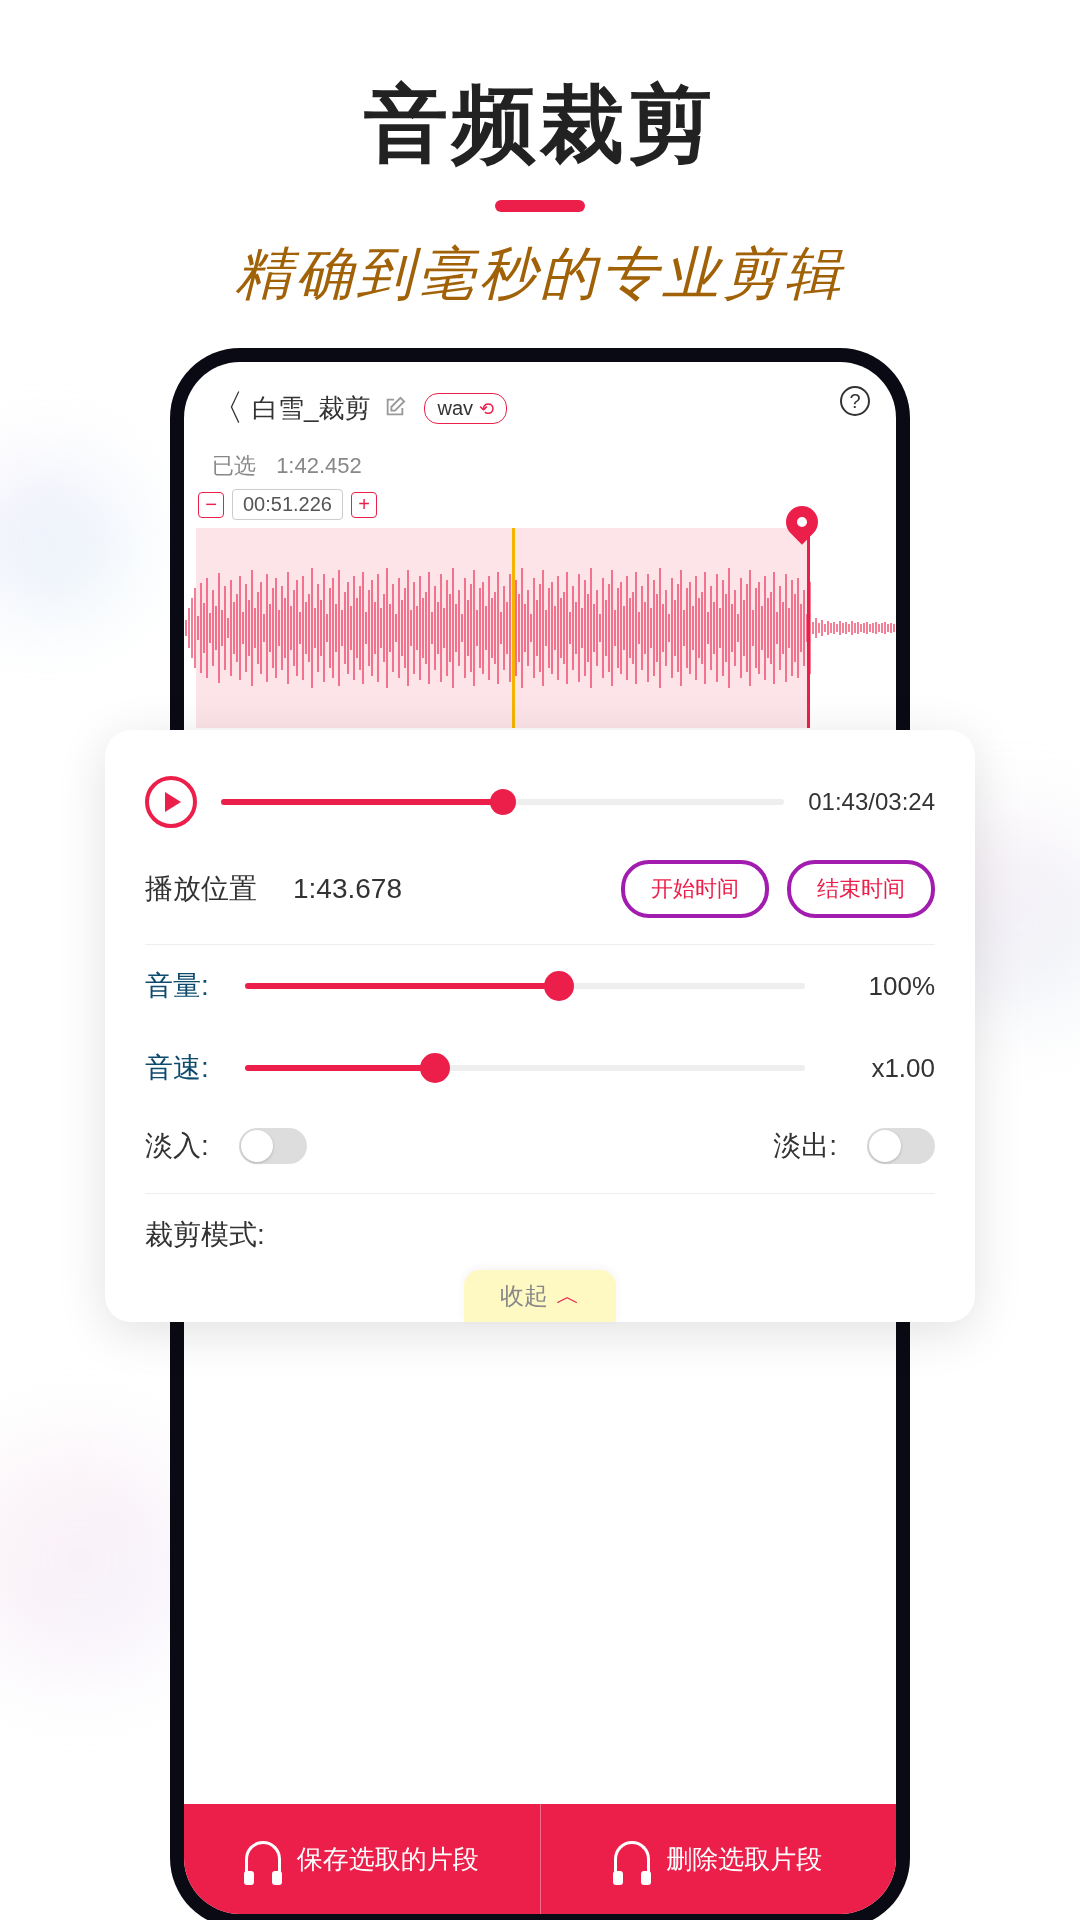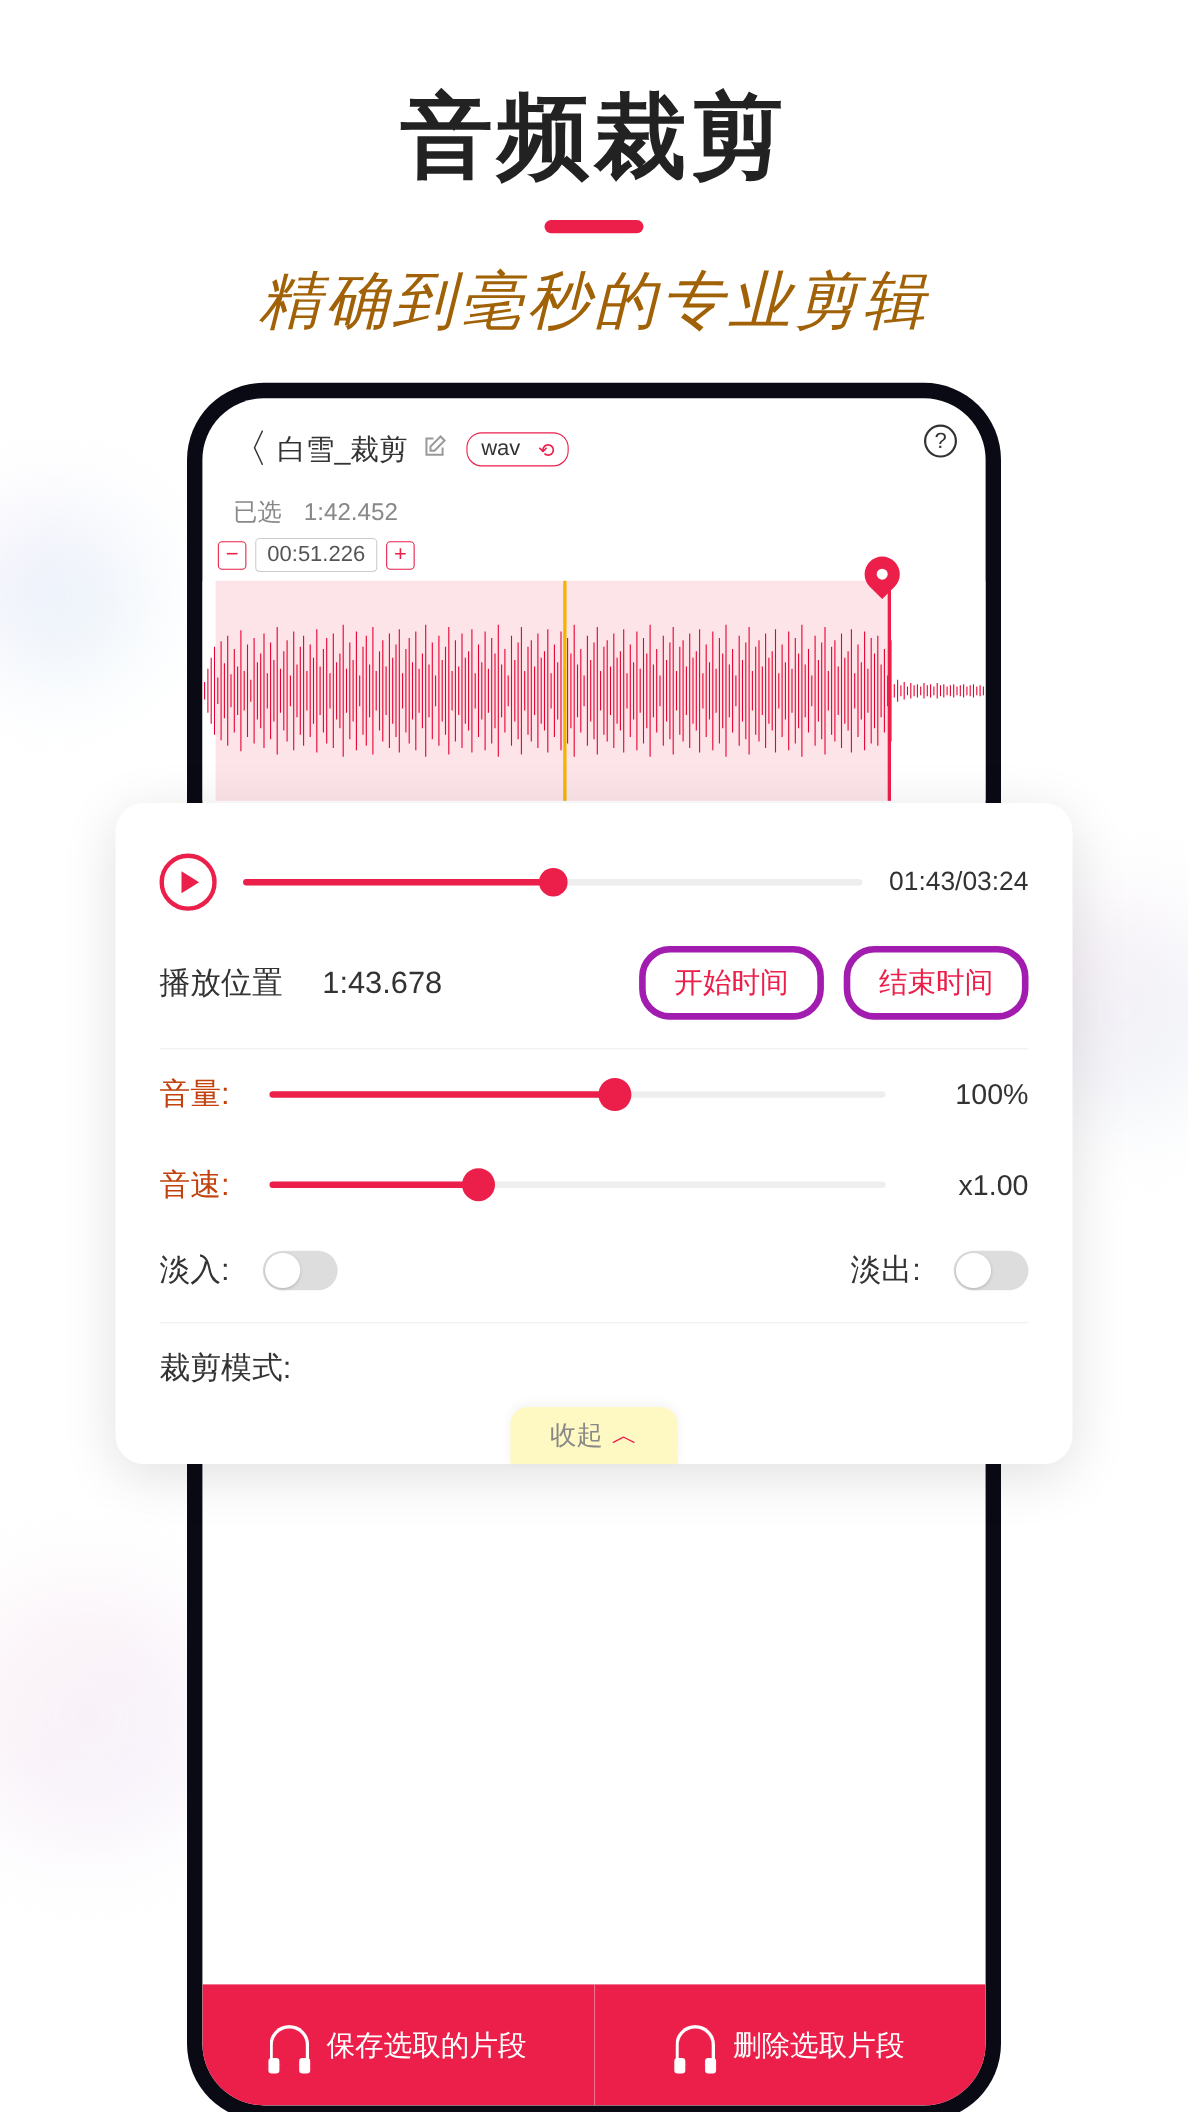--- a/index.html
+++ b/index.html
@@ -15,21 +15,21 @@
 .hero-sub{font-size:57px;color:#a16207;letter-spacing:4px;font-style:italic;}
 
 .phone{position:absolute;top:348px;left:50%;transform:translateX(-50%);width:740px;height:1580px;background:#0a0a14;border-radius:70px;padding:14px;}
 .phone-screen{width:100%;height:100%;background:#fff;border-radius:56px;overflow:hidden;position:relative;}
 
 .app-header{display:flex;align-items:center;padding:22px 24px 14px;position:relative;}
 .back-chev{font-size:36px;color:#333;font-weight:300;margin-right:8px;}
 .file-name{font-size:26px;color:#333;}
 .edit-icon{margin-left:14px;color:#999;}
 .edit-icon svg{width:22px;height:22px;}
-.format-pill{margin-left:18px;border:1px solid #ec1f4a;border-radius:14px;padding:3px 12px;display:flex;align-items:center;gap:16px;font-size:20px;color:#333;}
+.format-pill{margin-left:18px;border:1px solid #ec1f4a;border-radius:14px;padding:3px 12px;display:flex;align-items:center;gap:6px;font-size:20px;color:#333;}
 .format-pill .loop-ic{color:#ec1f4a;font-size:18px;}
 .help-icon{position:absolute;right:26px;top:24px;width:30px;height:30px;border:2px solid #333;border-radius:50%;display:flex;align-items:center;justify-content:center;font-size:20px;color:#333;}
 
 .sel-info{padding:4px 28px 8px;font-size:22px;color:#888;}
 .sel-info span+span{margin-left:14px;}
 
 .time-chip-row{display:flex;align-items:center;padding:0 0 8px 14px;gap:8px;}
 .minus-box,.plus-box{width:26px;height:26px;border:1px solid #ec1f4a;border-radius:4px;color:#ec1f4a;display:flex;align-items:center;justify-content:center;font-size:20px;}
 .time-chip{border:1px solid #ccc;border-radius:4px;padding:3px 10px;font-size:20px;color:#555;}
 
@@ -47,26 +47,26 @@
 .play-btn{width:52px;height:52px;border:4px solid #ec1f4a;border-radius:50%;display:flex;align-items:center;justify-content:center;cursor:pointer;}
 .play-btn::after{content:"";border-left:16px solid #ec1f4a;border-top:10px solid transparent;border-bottom:10px solid transparent;margin-left:4px;}
 .prog-track{flex:1;height:6px;background:#eee;border-radius:3px;margin:0 24px;position:relative;}
 .prog-fill{position:absolute;left:0;top:0;bottom:0;width:50%;background:#ec1f4a;border-radius:3px;}
 .prog-thumb{position:absolute;left:50%;top:50%;transform:translate(-50%,-50%);width:26px;height:26px;background:#ec1f4a;border-radius:50%;}
 .time-text{font-size:24px;color:#333;}
 
 .pos-row{display:flex;align-items:center;padding:20px 0 26px;gap:18px;}
 .pos-label{font-size:28px;color:#333;}
 .pos-val{font-size:28px;color:#333;margin-right:auto;margin-left:18px;}
-.pill-btn{border:6px solid #a21caf;color:#ec1f4a;border-radius:28px;padding:10px 26px;font-size:26px;cursor:pointer;}
+.pill-btn{border:4px solid #a21caf;color:#ec1f4a;border-radius:28px;padding:10px 26px;font-size:22px;cursor:pointer;}
 
 .divider{height:1px;background:#eee;}
 
 .slider-row{display:flex;align-items:center;padding:22px 0;}
-.slider-label{font-size:28px;color:#c2410c;width:100px;}
+.slider-label{font-size:28px;color:#0c4a6e;width:100px;}
 .slider-track{flex:1;height:6px;background:#eee;border-radius:3px;position:relative;margin-right:30px;}
 .slider-fill{position:absolute;left:0;top:0;bottom:0;background:#ec1f4a;border-radius:3px;}
 .slider-thumb{position:absolute;top:50%;transform:translate(-50%,-50%);width:30px;height:30px;background:#ec1f4a;border-radius:50%;}
 .slider-val{font-size:26px;color:#333;width:100px;text-align:right;}
 
 .fade-row{display:flex;align-items:center;padding:18px 0 28px;gap:30px;}
 .fade-label{font-size:28px;color:#333;}
 .toggle{width:68px;height:36px;background:#ddd;border-radius:18px;position:relative;cursor:pointer;}
 .toggle::after{content:"";position:absolute;left:2px;top:2px;width:32px;height:32px;background:#fff;border-radius:50%;box-shadow:0 1px 3px rgba(0,0,0,0.2);}
 

